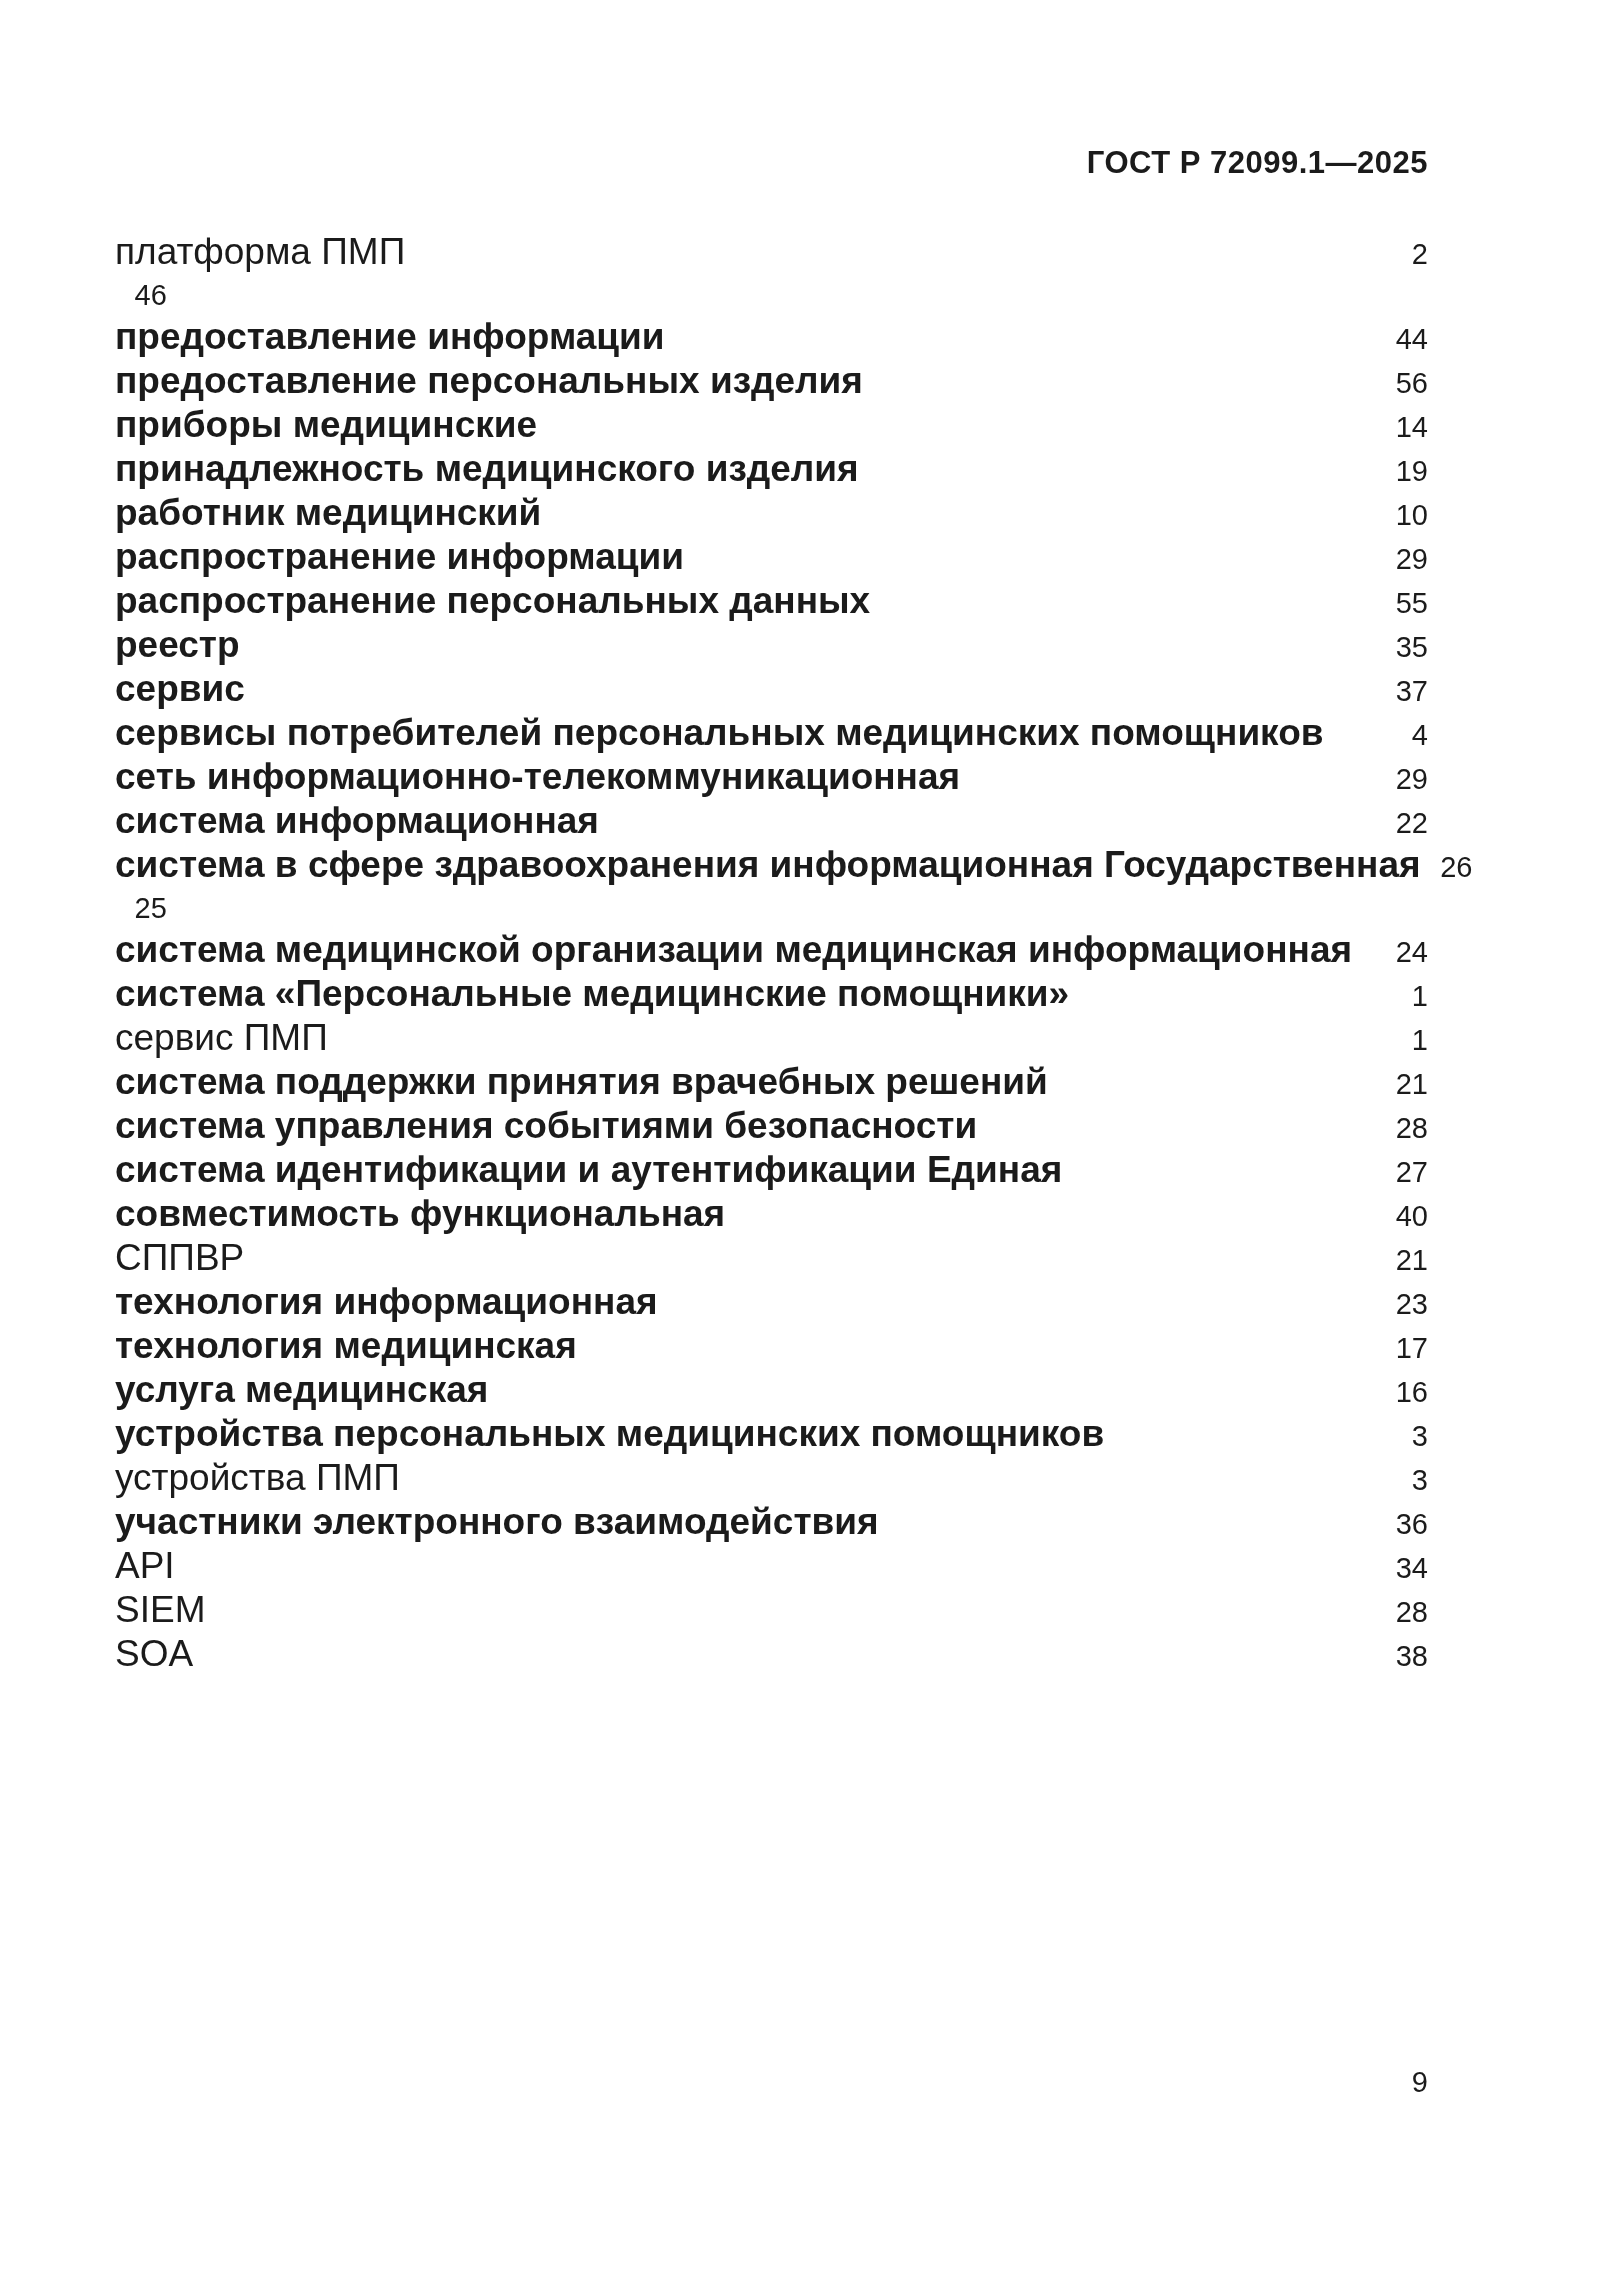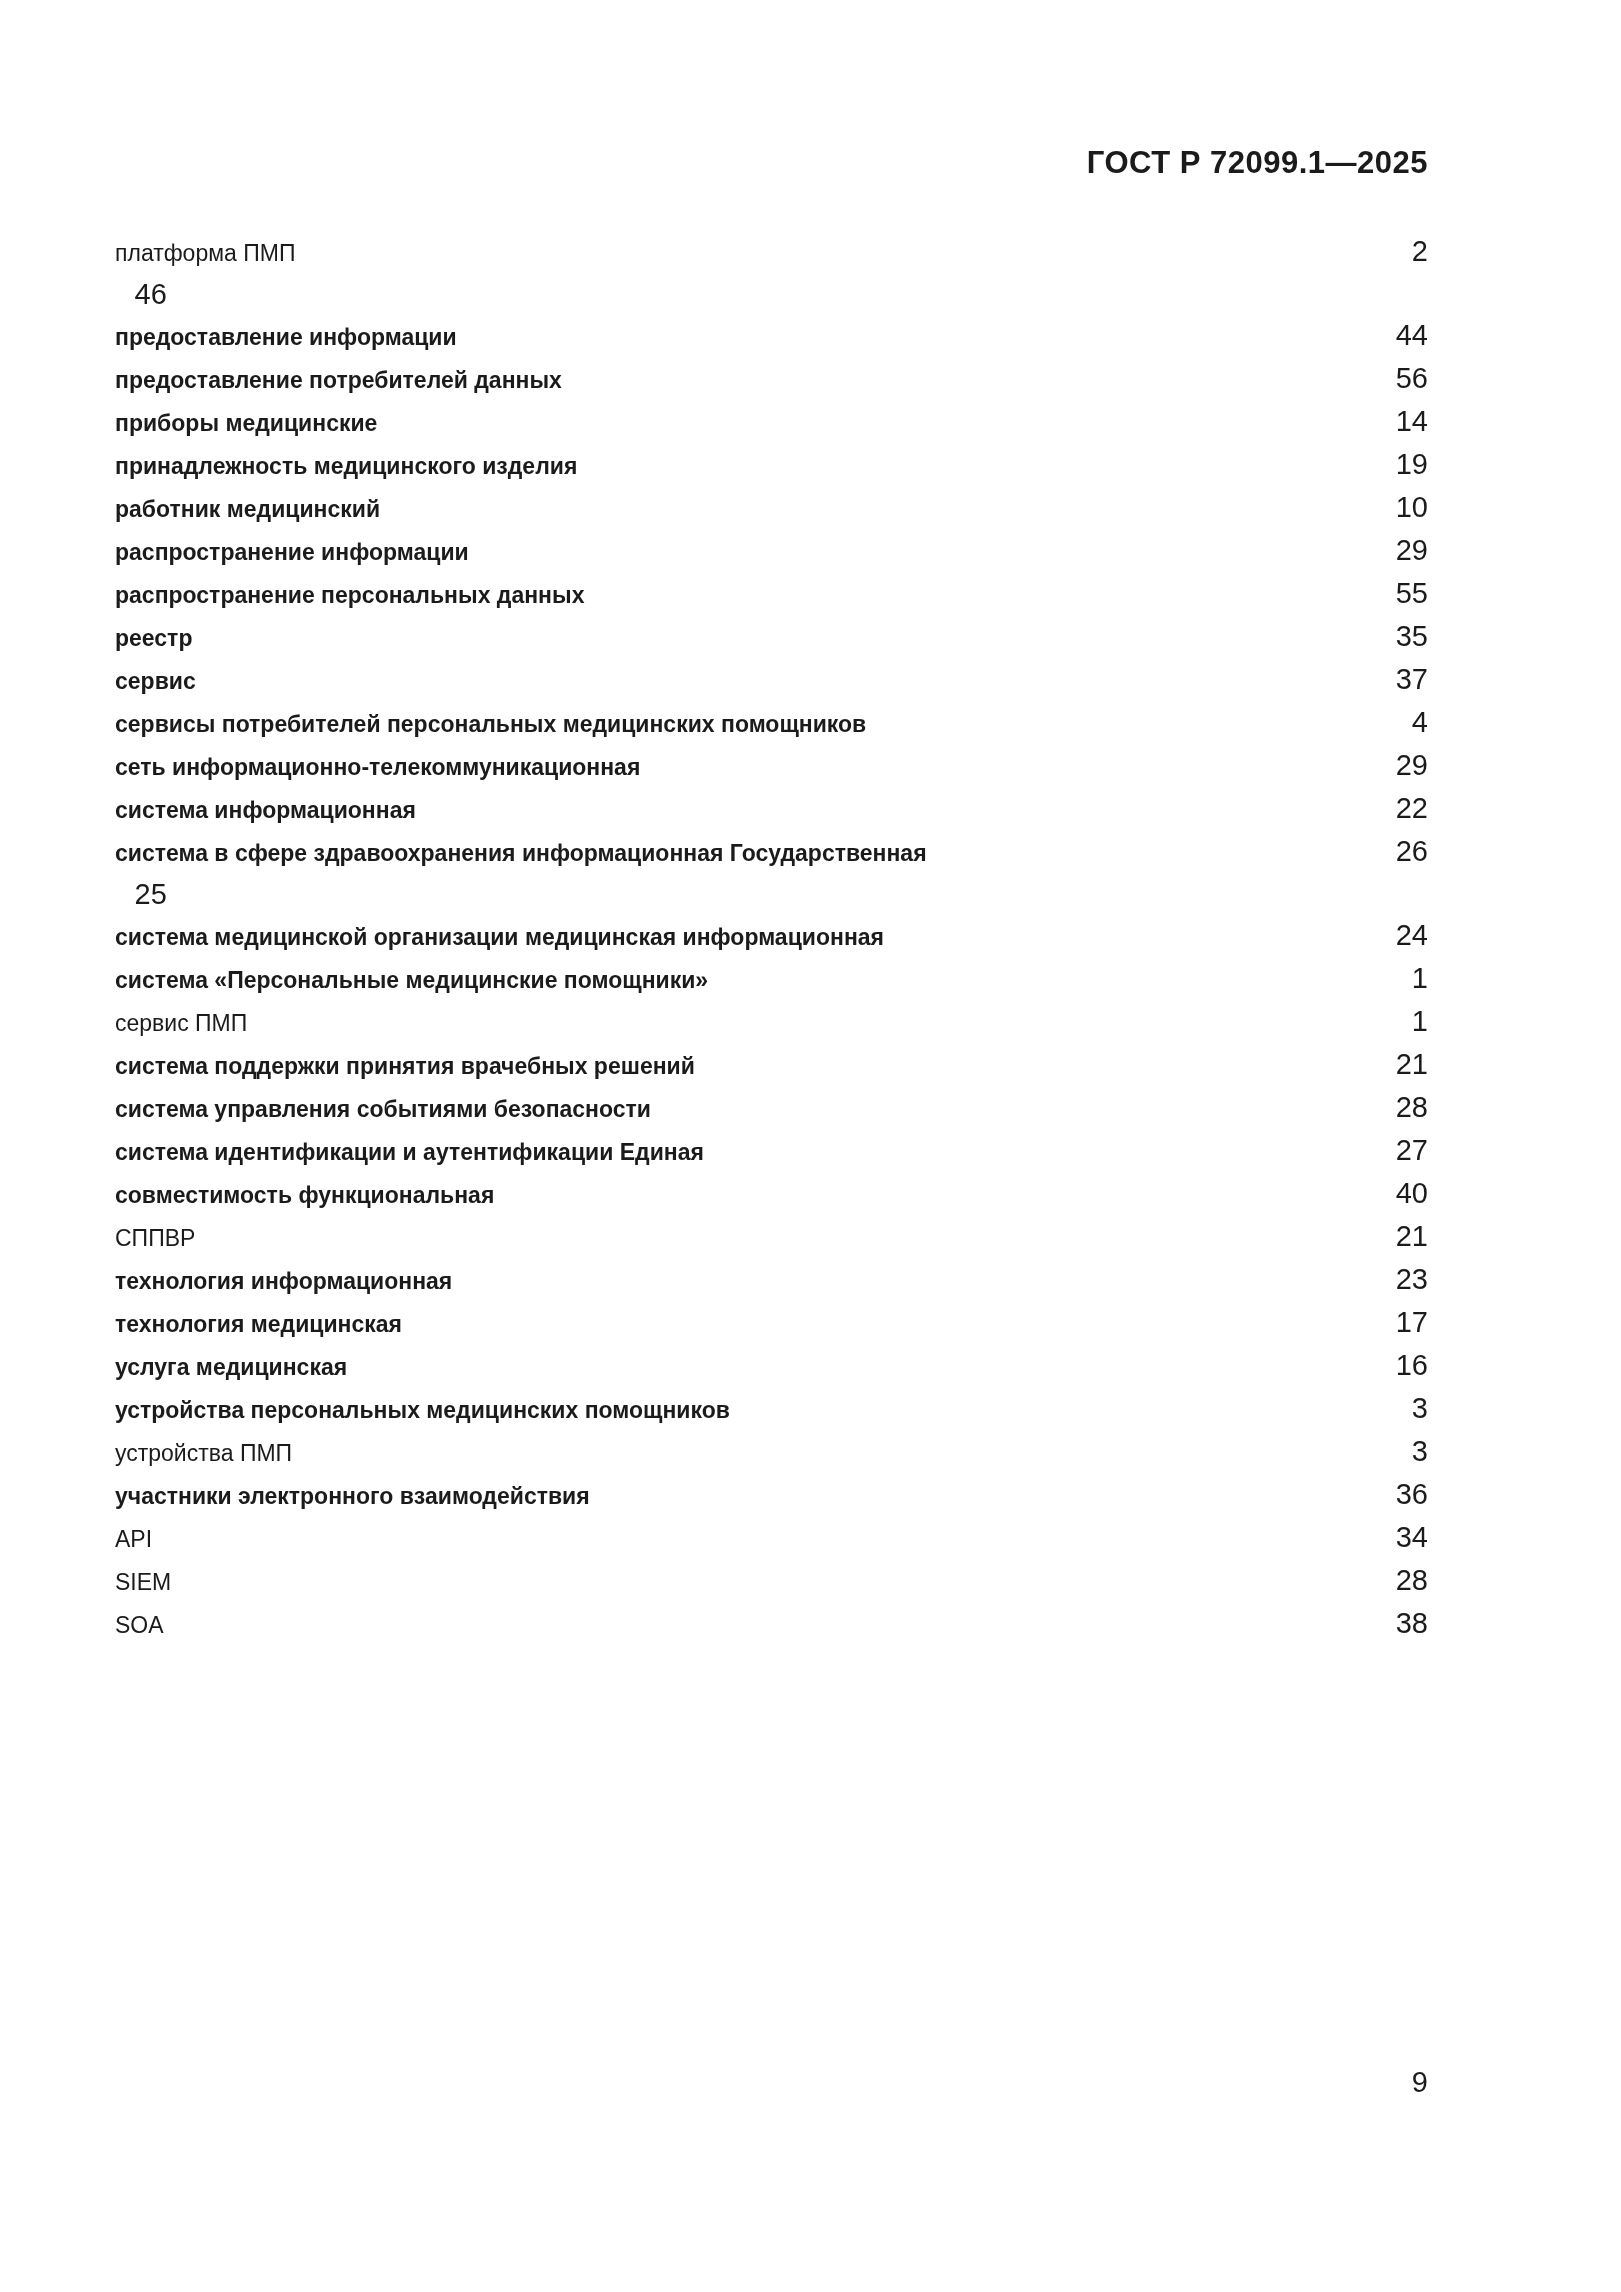--- a/index.html
+++ b/index.html
@@ -32,21 +32,21 @@
     left: 115px;
     right: 193px;
   }
   .index-row {
     display: flex;
     justify-content: space-between;
     align-items: baseline;
     line-height: 41px;
   }
   .term {
-    font-size: 23px;
+    font-size: 37px;
     font-weight: normal;
     white-space: nowrap;
   }
   .term.bold {
     font-weight: bold;
   }
   .pagenum {
     font-size: 29px;
     font-weight: normal;
     margin-left: 19.6px;
@@ -75,21 +75,21 @@
         <span class="pagenum">2</span>
       </div>
       <div class="index-row">
         <span class="pagenum">46</span>
       </div>
       <div class="index-row">
         <span class="term bold">предоставление информации</span>
         <span class="pagenum">44</span>
       </div>
       <div class="index-row">
-        <span class="term bold">предоставление потребителей данных</span>
+        <span class="term bold">предоставление персональных изделия</span>
         <span class="pagenum">56</span>
       </div>
       <div class="index-row">
         <span class="term bold">приборы медицинские</span>
         <span class="pagenum">14</span>
       </div>
       <div class="index-row">
         <span class="term bold">принадлежность медицинского изделия</span>
         <span class="pagenum">19</span>
       </div>

